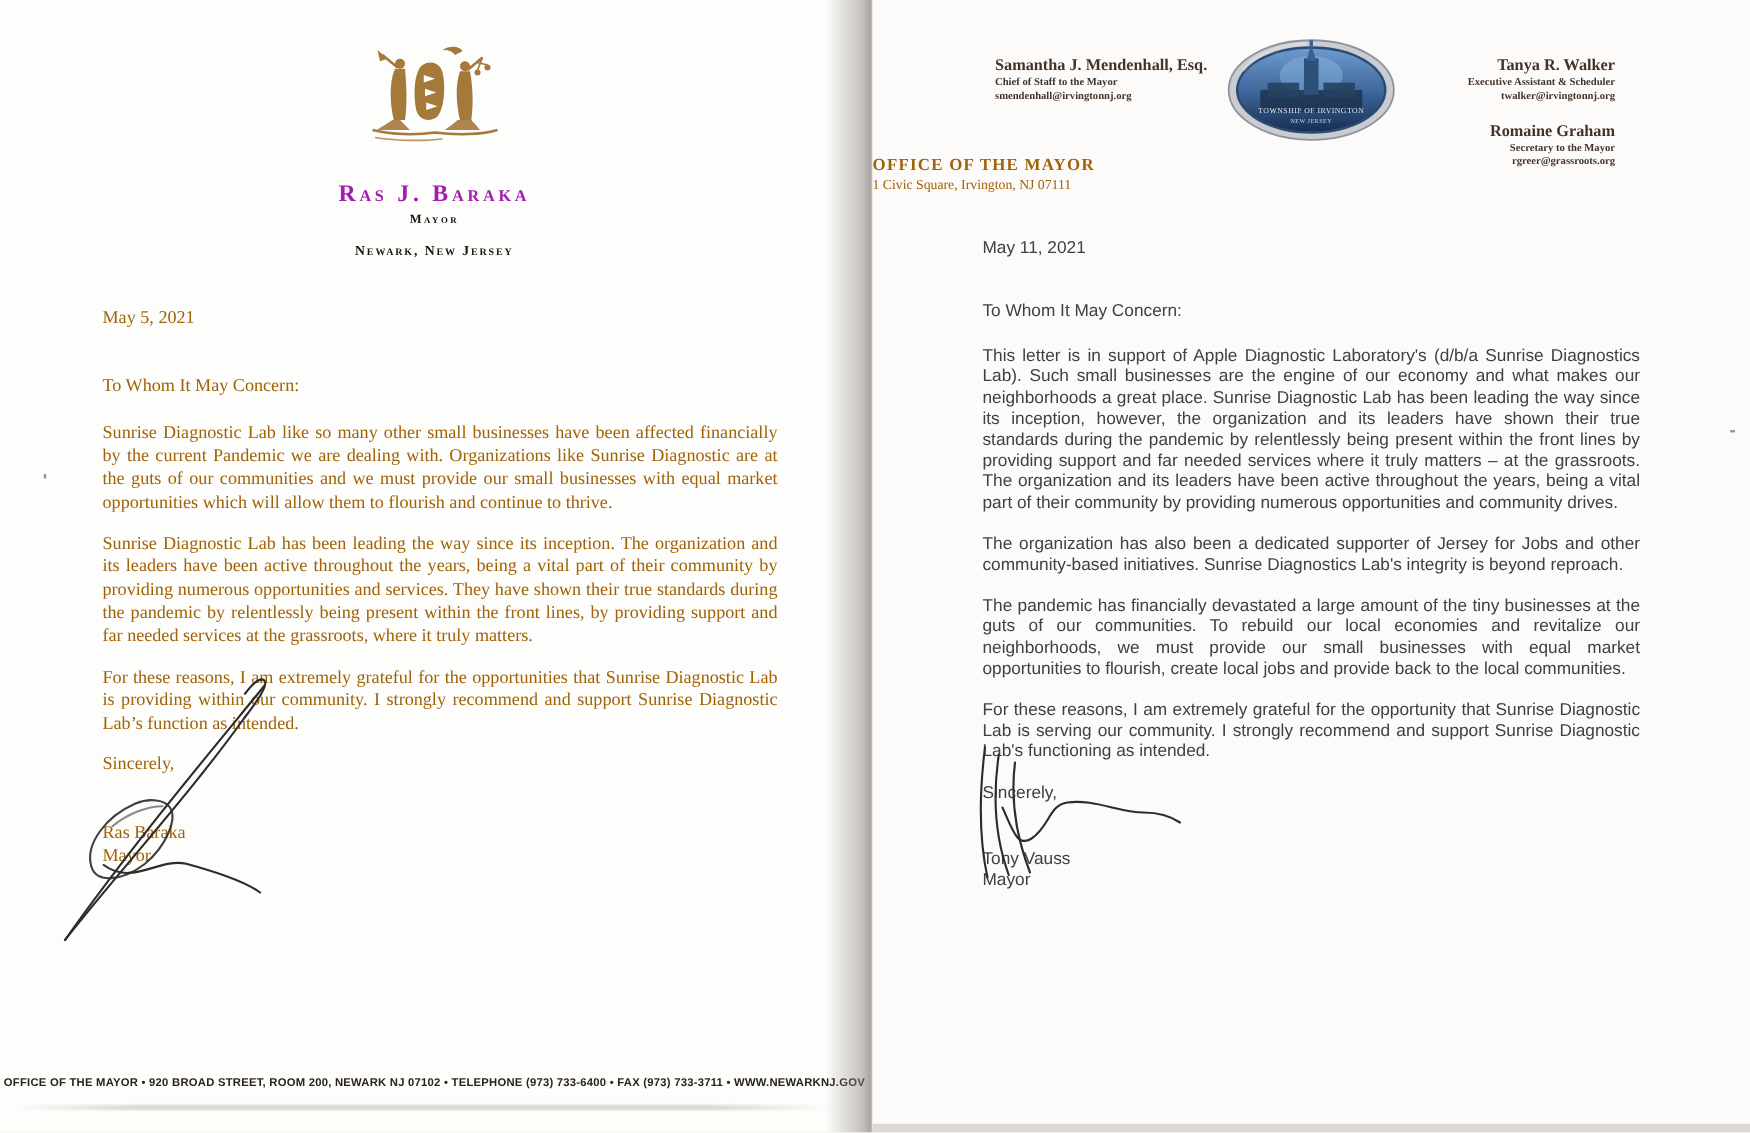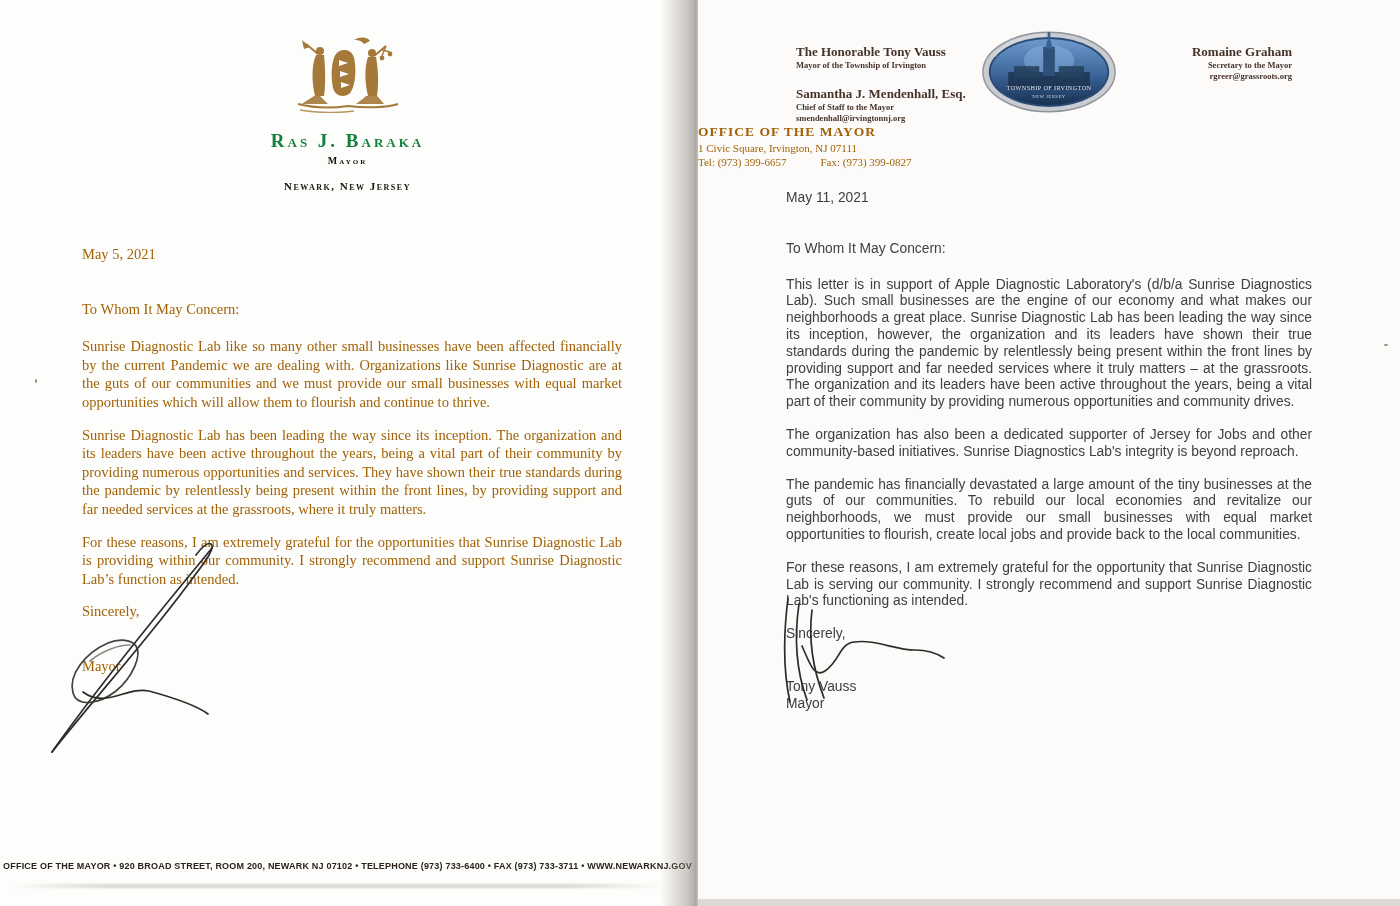--- a/index.html
+++ b/index.html
@@ -6,21 +6,21 @@
   body{
     width:1400px;height:906px;overflow:hidden;position:relative;
     background:#f2efeb;
     font-family:"Liberation Serif", serif;
   }
   .page{position:absolute;top:0;height:906px;}
   
   .page-left{left:0;width:695px;background:#fdfdfb;}
   .l-header{position:absolute;top:34px;left:0;width:100%;text-align:center;color:#171410;}
   .crest-wrap{height:88px;}
-  .l-name{font-variant:small-caps;font-weight:bold;font-size:19px;letter-spacing:3px;margin-top:8px;color:#15803d;}
+  .l-name{font-variant:small-caps;font-weight:bold;font-size:19px;letter-spacing:3px;margin-top:23px;color:#a21caf;}
   .l-title{font-variant:small-caps;font-weight:bold;font-size:10px;letter-spacing:2px;margin-top:3px;}
   .l-loc{font-variant:small-caps;font-weight:bold;font-size:11px;letter-spacing:1.5px;margin-top:14px;}
   .left-body{position:absolute;top:245px;left:82px;width:540px;font-size:14.5px;line-height:18.6px;color:#a16207;}
   .l-date{margin:0 0 36px 0;}
   .l-sal{margin:0 0 19px 0;}
   .left-body p.lp{margin:0 0 14px 0;text-align:justify;}
   .l-close{margin-top:4px;}
   .l-signer{margin-top:36px;line-height:18.6px;}
   .l-footer{
     position:absolute;top:861px;left:0;width:100%;text-align:center;
@@ -108,20 +108,21 @@
   </div>
 
   <div class="left-body">
     <div class="l-date">May 5, 2021</div>
     <div class="l-sal">To Whom It May Concern:</div>
     <p class="lp">Sunrise Diagnostic Lab like so many other small businesses have been affected financially by the current Pandemic we are dealing with. Organizations like Sunrise Diagnostic are at the guts of our communities and we must provide our small businesses with equal market opportunities which will allow them to flourish and continue to thrive.</p>
     <p class="lp">Sunrise Diagnostic Lab has been leading the way since its inception.  The organization and its leaders have been active throughout the years, being a vital part of their community by providing numerous opportunities and services. They have shown their true standards during the pandemic by relentlessly being present within the front lines, by providing support and far needed services at the grassroots, where it truly matters.</p>
     <p class="lp">For these reasons, I am extremely grateful for the opportunities that Sunrise Diagnostic Lab is providing within our community.  I strongly recommend and support Sunrise Diagnostic Lab’s function as intended.</p>
     <div class="l-close">Sincerely,</div>
     <div class="l-signer">
+      <div>Ras Baraka</div>
       <div>Mayor</div>
     </div>
   </div>
 
   <svg class="sig" style="left:30px;top:533px;" width="260" height="240" viewBox="0 0 260 240">
     <path d="M22 219 C80 137 148 57 182 15"></path>
     <path d="M22 219 C62 168 122 102 165 42 C175 29 186 14 181 11 C178 9 172 14 166 22"></path>
     <path d="M78 110 C55 120 38 142 43 160 C47 174 68 172 86 158 C103 144 112 122 106 113 C102 107 90 105 78 110" opacity=".9"></path>
     <path d="M60 128 C72 118 88 112 100 112" opacity=".55"></path>
     <path d="M53 159 C76 176 97 153 119 158 C141 164 166 172 178 181"></path>
@@ -131,24 +132,20 @@
   <div class="l-bottom-shadow"></div>
   <div class="speck" style="left:35px;top:379px;width:2px;height:4px;"></div>
 </div>
 
 <div class="divider"></div>
 
 <div class="page page-right">
 
   <div class="r-header">
     <div class="contacts-left">
-      <div class="contact">
-        <div class="c-name">The Honorable Tony Vauss</div>
-        <div class="c-title">Mayor of the Township of Irvington</div>
-      </div>
       <div class="contact">
         <div class="c-name">Samantha J. Mendenhall, Esq.</div>
         <div class="c-title">Chief of Staff to the Mayor</div>
         <div class="c-email">smendenhall@irvingtonnj.org</div>
       </div>
     </div>
 
     <div class="seal-wrap">
       <svg width="136" height="84" viewBox="0 0 140 84">
         <defs>
@@ -169,32 +166,34 @@
         <polygon points="70,4 66,18 74,18" fill="#3a6191"></polygon>
         <rect x="68.6" y="1" width="2.8" height="6" fill="#3a6191"></rect>
         <text x="70" y="61" text-anchor="middle" font-family="Liberation Serif, serif" font-size="6.4" letter-spacing=".4" fill="#d9e6f4">TOWNSHIP OF IRVINGTON</text>
         <text x="70" y="69" text-anchor="middle" font-family="Liberation Serif, serif" font-size="5" letter-spacing=".4" fill="#c3d5ea">NEW JERSEY</text>
         <path d="M14 26 C24 12 46 4 66 4" fill="none" stroke="#ffffff" stroke-width="3" opacity=".25"></path>
       </svg>
     </div>
 
     <div class="contacts-right">
       <div class="contact">
+        <div class="c-name">Tanya R. Walker</div>
+        <div class="c-title">Executive Assistant &amp; Scheduler</div>
+        <div class="c-email">twalker@irvingtonnj.org</div>
+      </div>
+      <div class="contact">
         <div class="c-name">Romaine Graham</div>
         <div class="c-title">Secretary to the Mayor</div>
         <div class="c-email">rgreer@grassroots.org</div>
       </div>
     </div>
 
     <div class="office-block">
       <div class="office-name">OFFICE OF THE MAYOR</div>
       <div class="office-addr">1 Civic Square, Irvington, NJ 07111</div>
-      <div class="office-telfax">
-        <span>Tel: (973) 399-6657</span><span class="gap"></span><span>Fax: (973) 399-0827</span>
-      </div>
     </div>
   </div>
 
   <div class="right-body">
     <div class="r-date">May 11, 2021</div>
     <div class="r-sal">To Whom It May Concern:</div>
     <p class="rp">This letter is in support of Apple Diagnostic Laboratory's (d/b/a Sunrise Diagnostics Lab). Such small businesses are the engine of our economy and what makes our neighborhoods a great place. Sunrise Diagnostic Lab has been leading the way since its inception, however, the organization and its leaders have shown their true standards during the pandemic by relentlessly being present within the front lines by providing support and far needed services where it truly matters – at the grassroots. The organization and its leaders have been active throughout the years, being a vital part of their community by providing numerous opportunities and community drives.</p>
     <p class="rp">The organization has also been a dedicated supporter of Jersey for Jobs and other community-based initiatives.  Sunrise Diagnostics Lab's integrity is beyond reproach.</p>
     <p class="rp">The pandemic has financially devastated a large amount of the tiny businesses at the guts of our communities. To rebuild our local economies and revitalize our neighborhoods, we must provide our small businesses with equal market opportunities to flourish, create local jobs and provide back to the local communities.</p>
     <p class="rp">For these reasons, I am extremely grateful for the opportunity that Sunrise Diagnostic Lab is serving our community. I strongly recommend and support Sunrise Diagnostic Lab's functioning as intended.</p>

